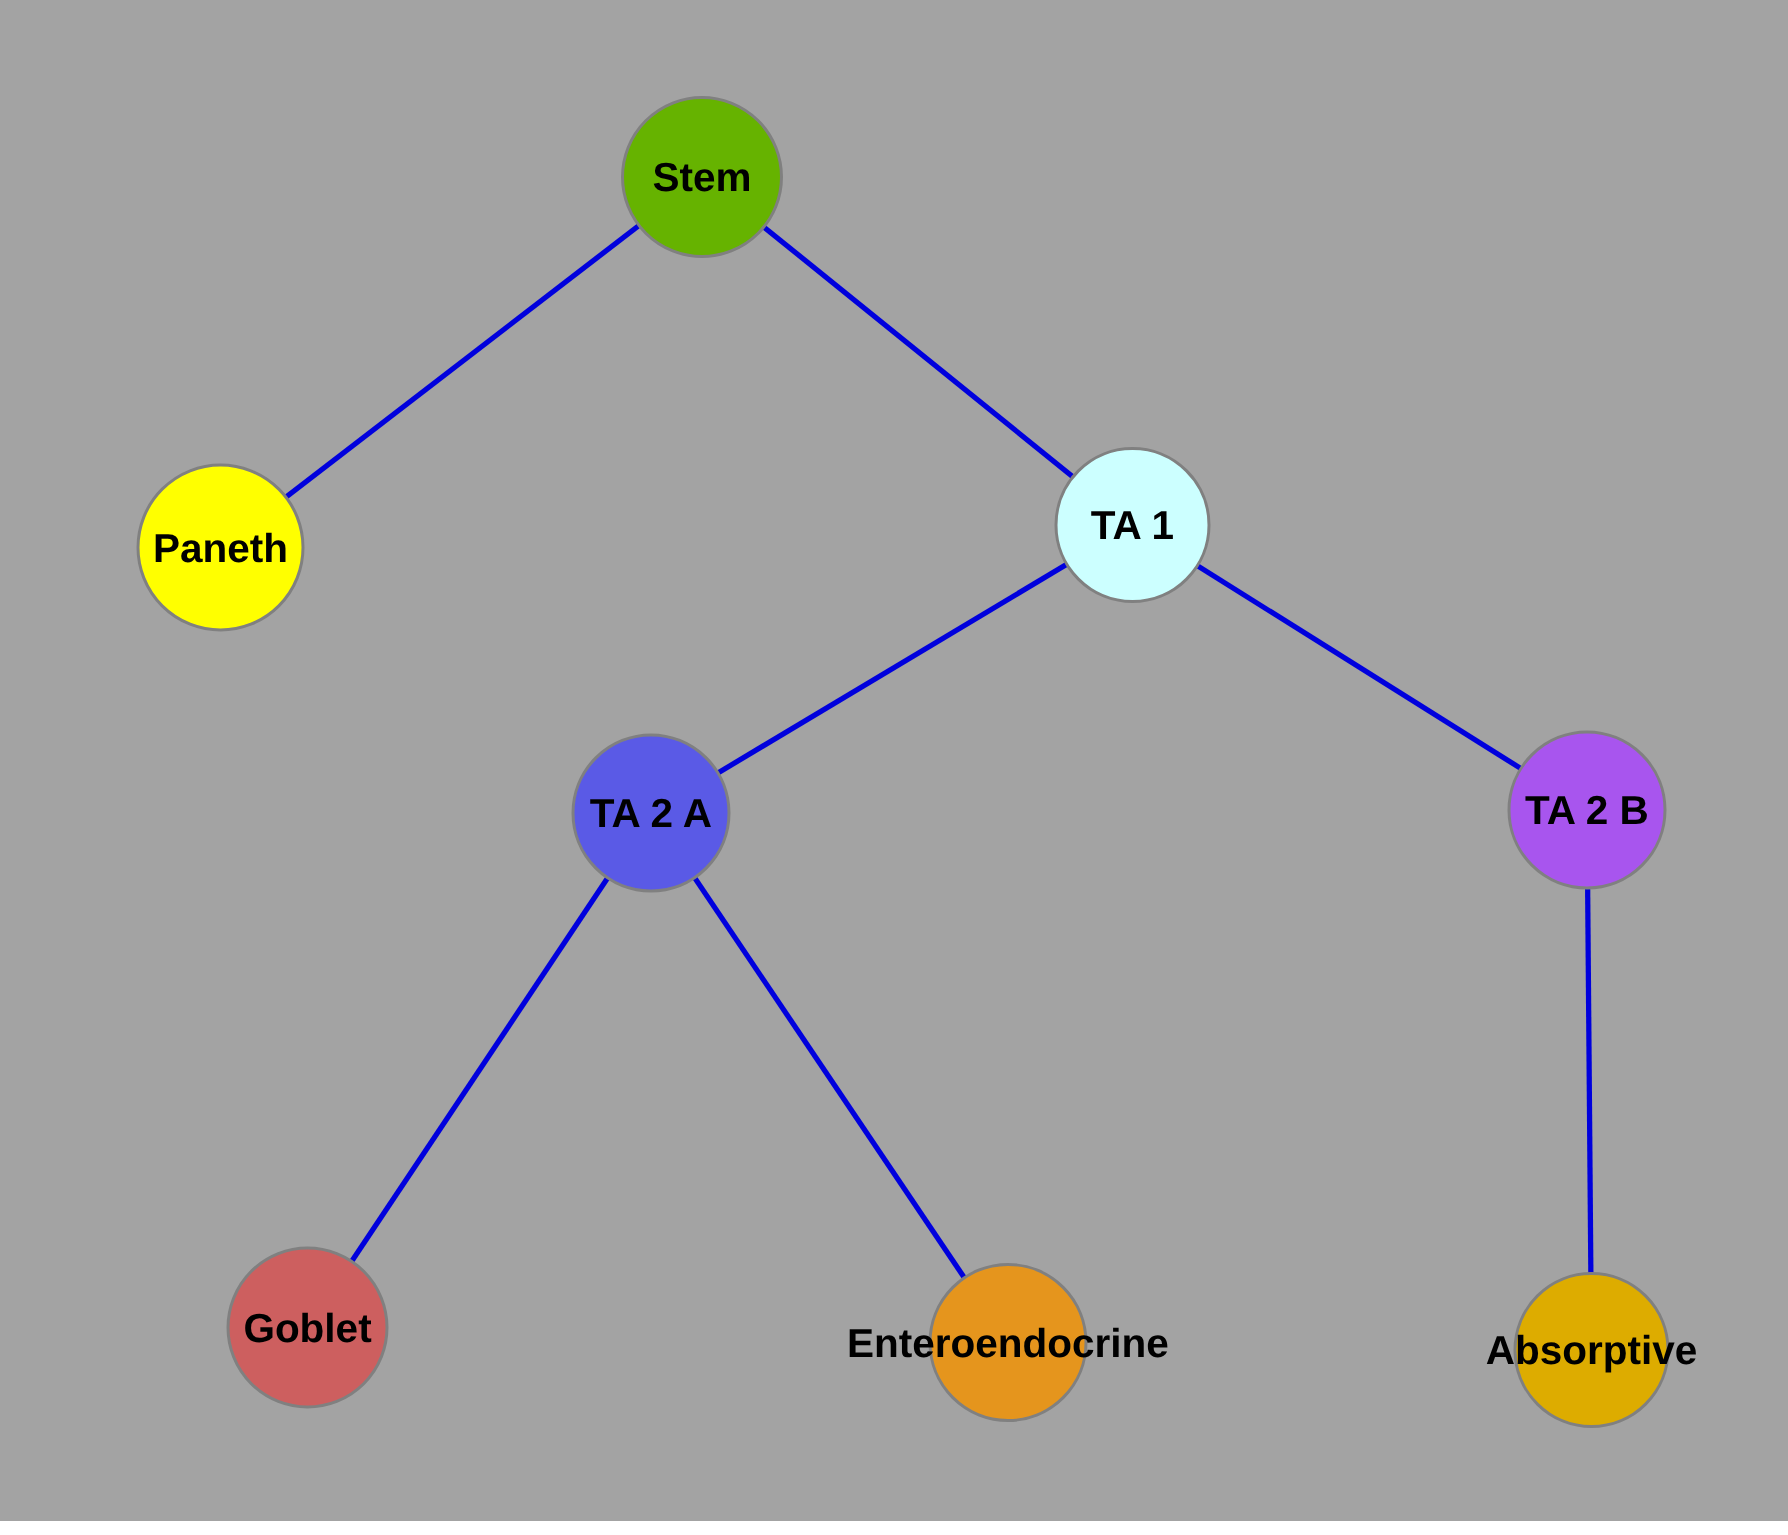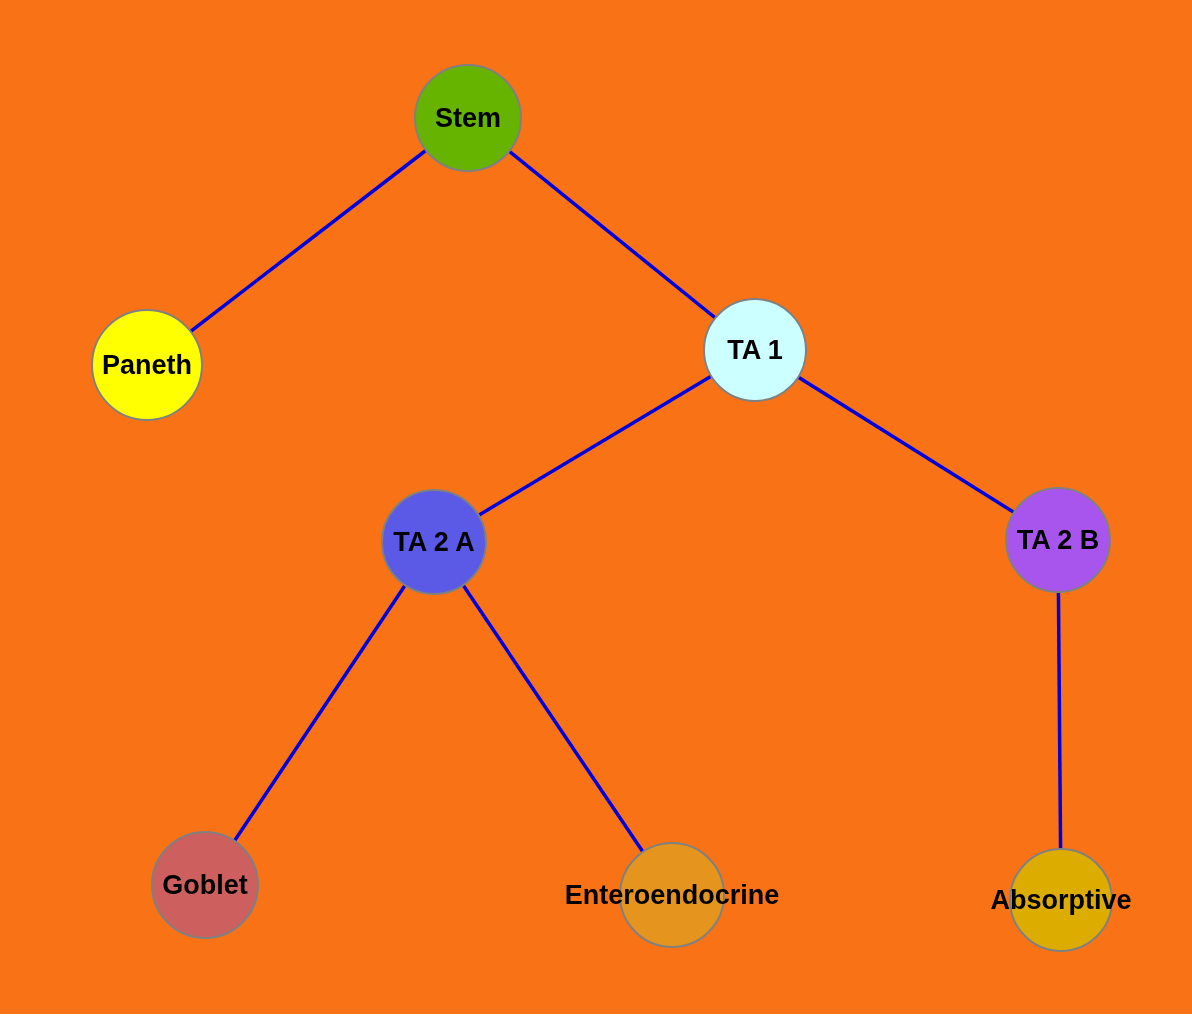--- a/index.html
+++ b/index.html
@@ -7,21 +7,21 @@
     padding: 0;
     width: 1192px;
     height: 1023px;
     background: #ffffff;
     overflow: hidden;
   }
   #canvas {
     position: relative;
     width: 1192px;
     height: 1014px;
-    background: #f97316;
+    background: #a3a3a3;
   }
   svg text {
     font-family: "Liberation Sans", sans-serif;
     font-weight: bold;
     fill: #000000;
   }
 </style>
 </head>
 <body>
 

